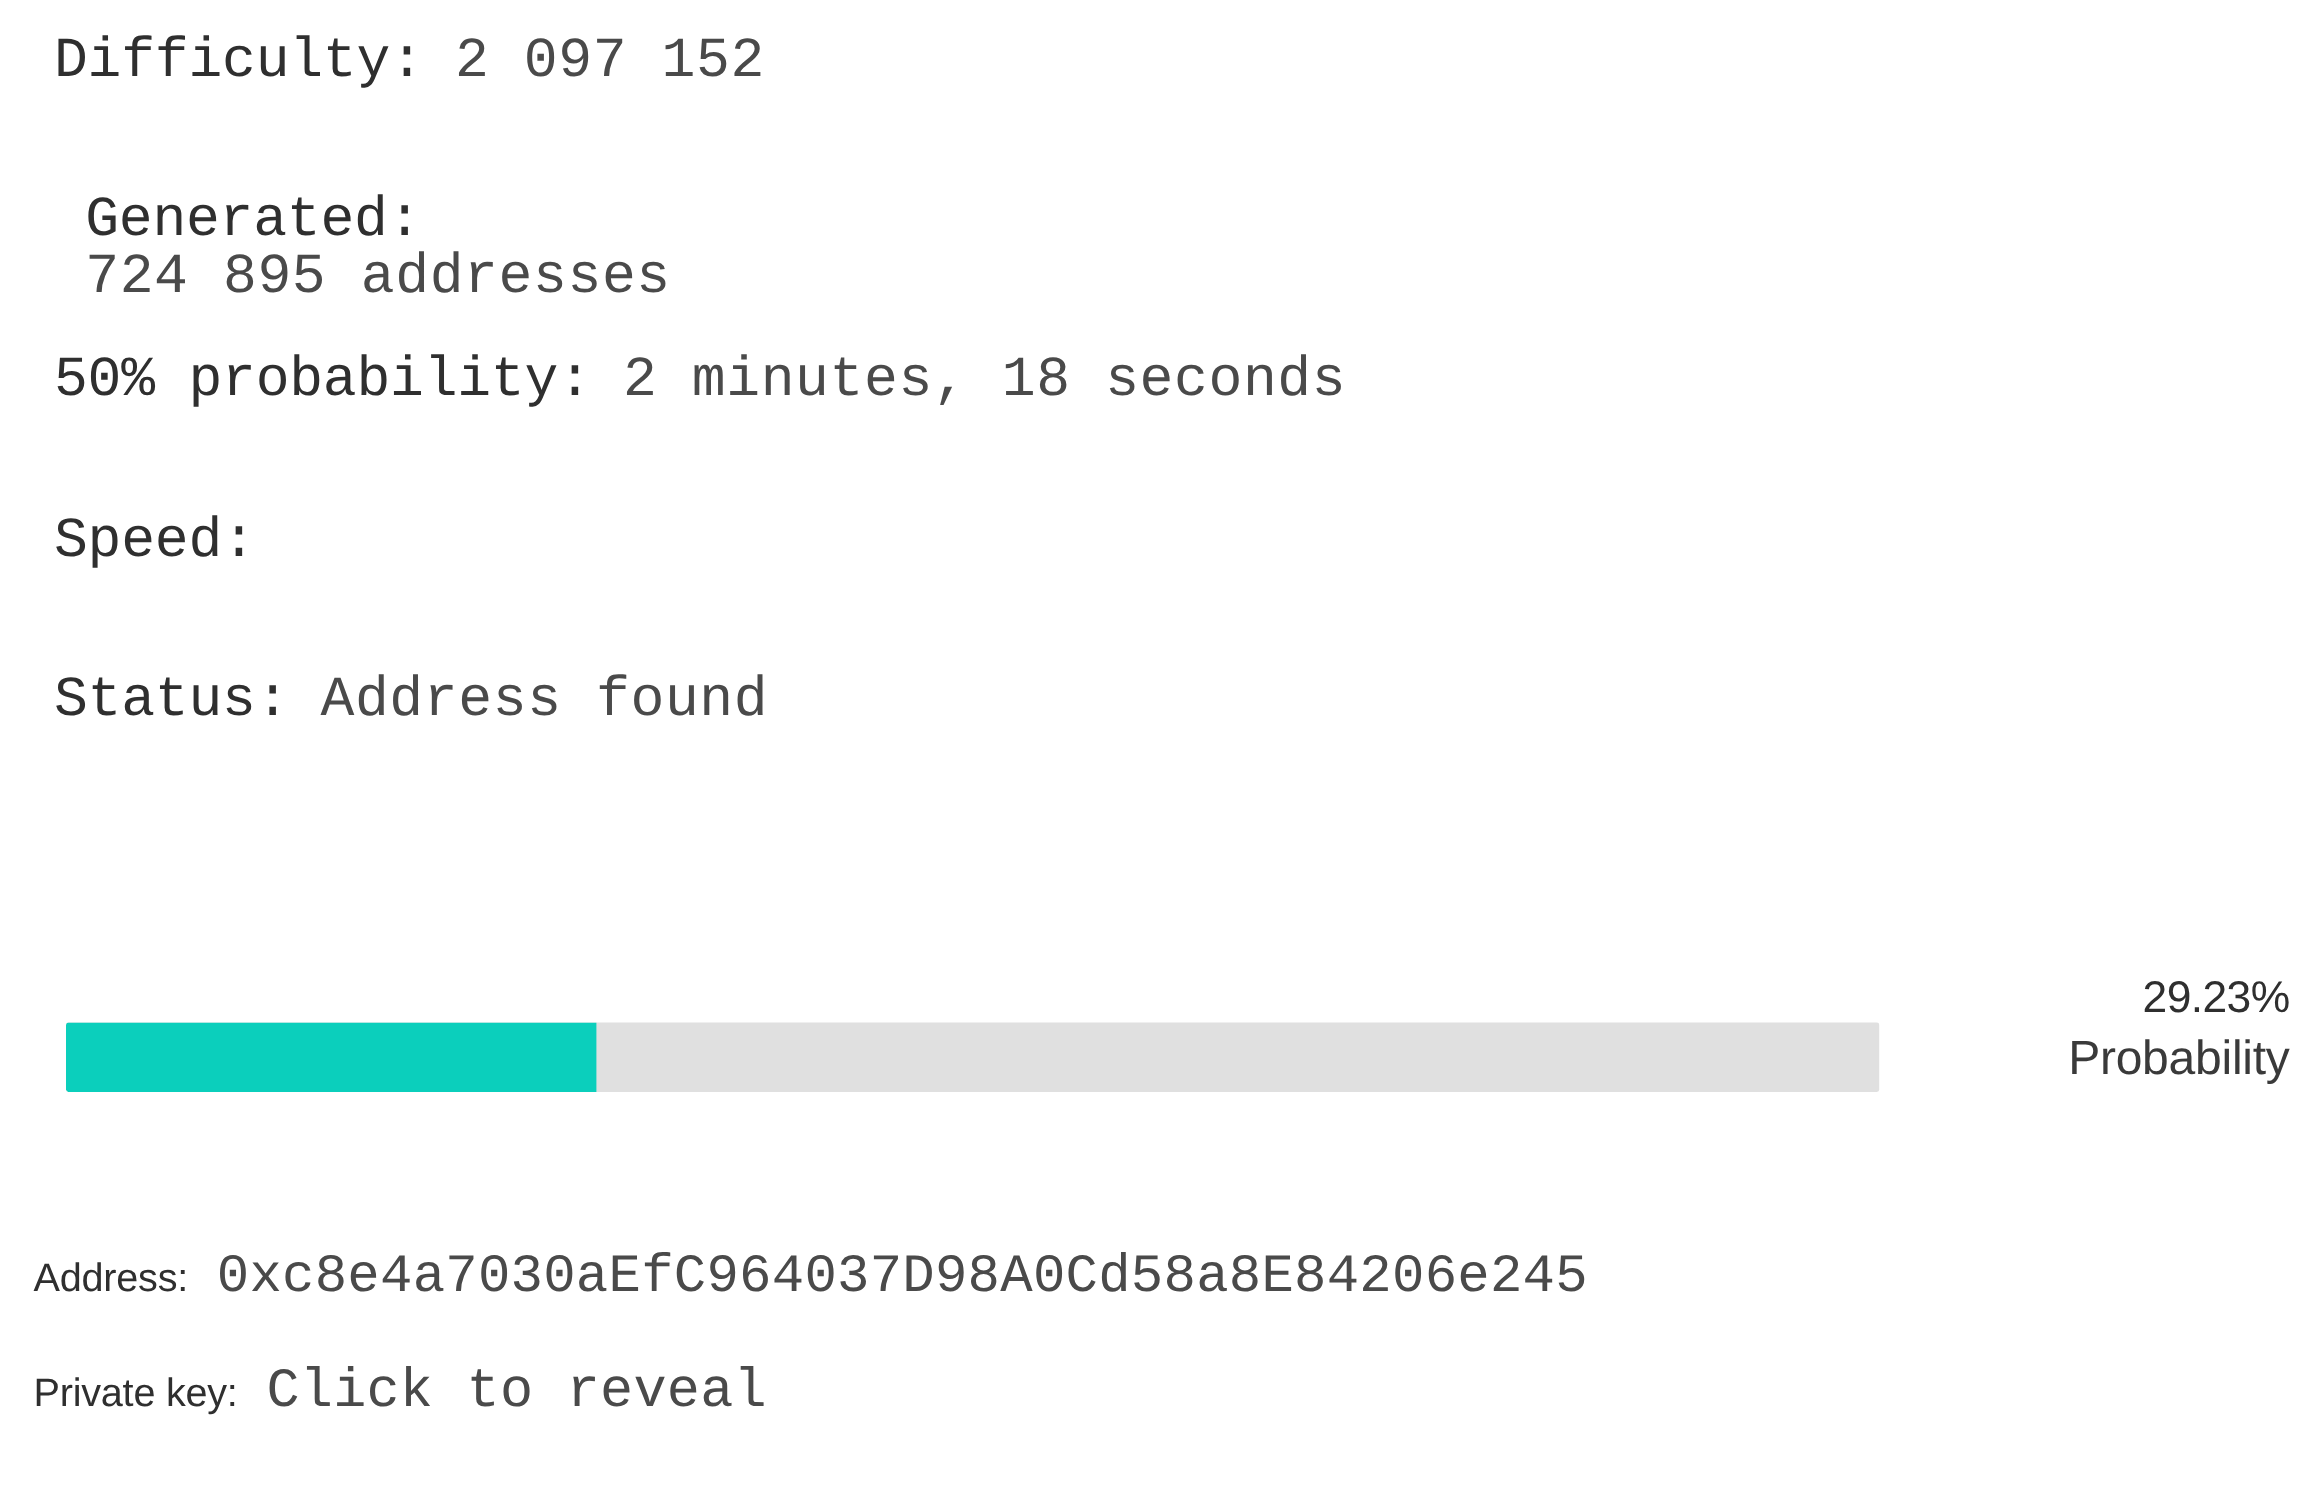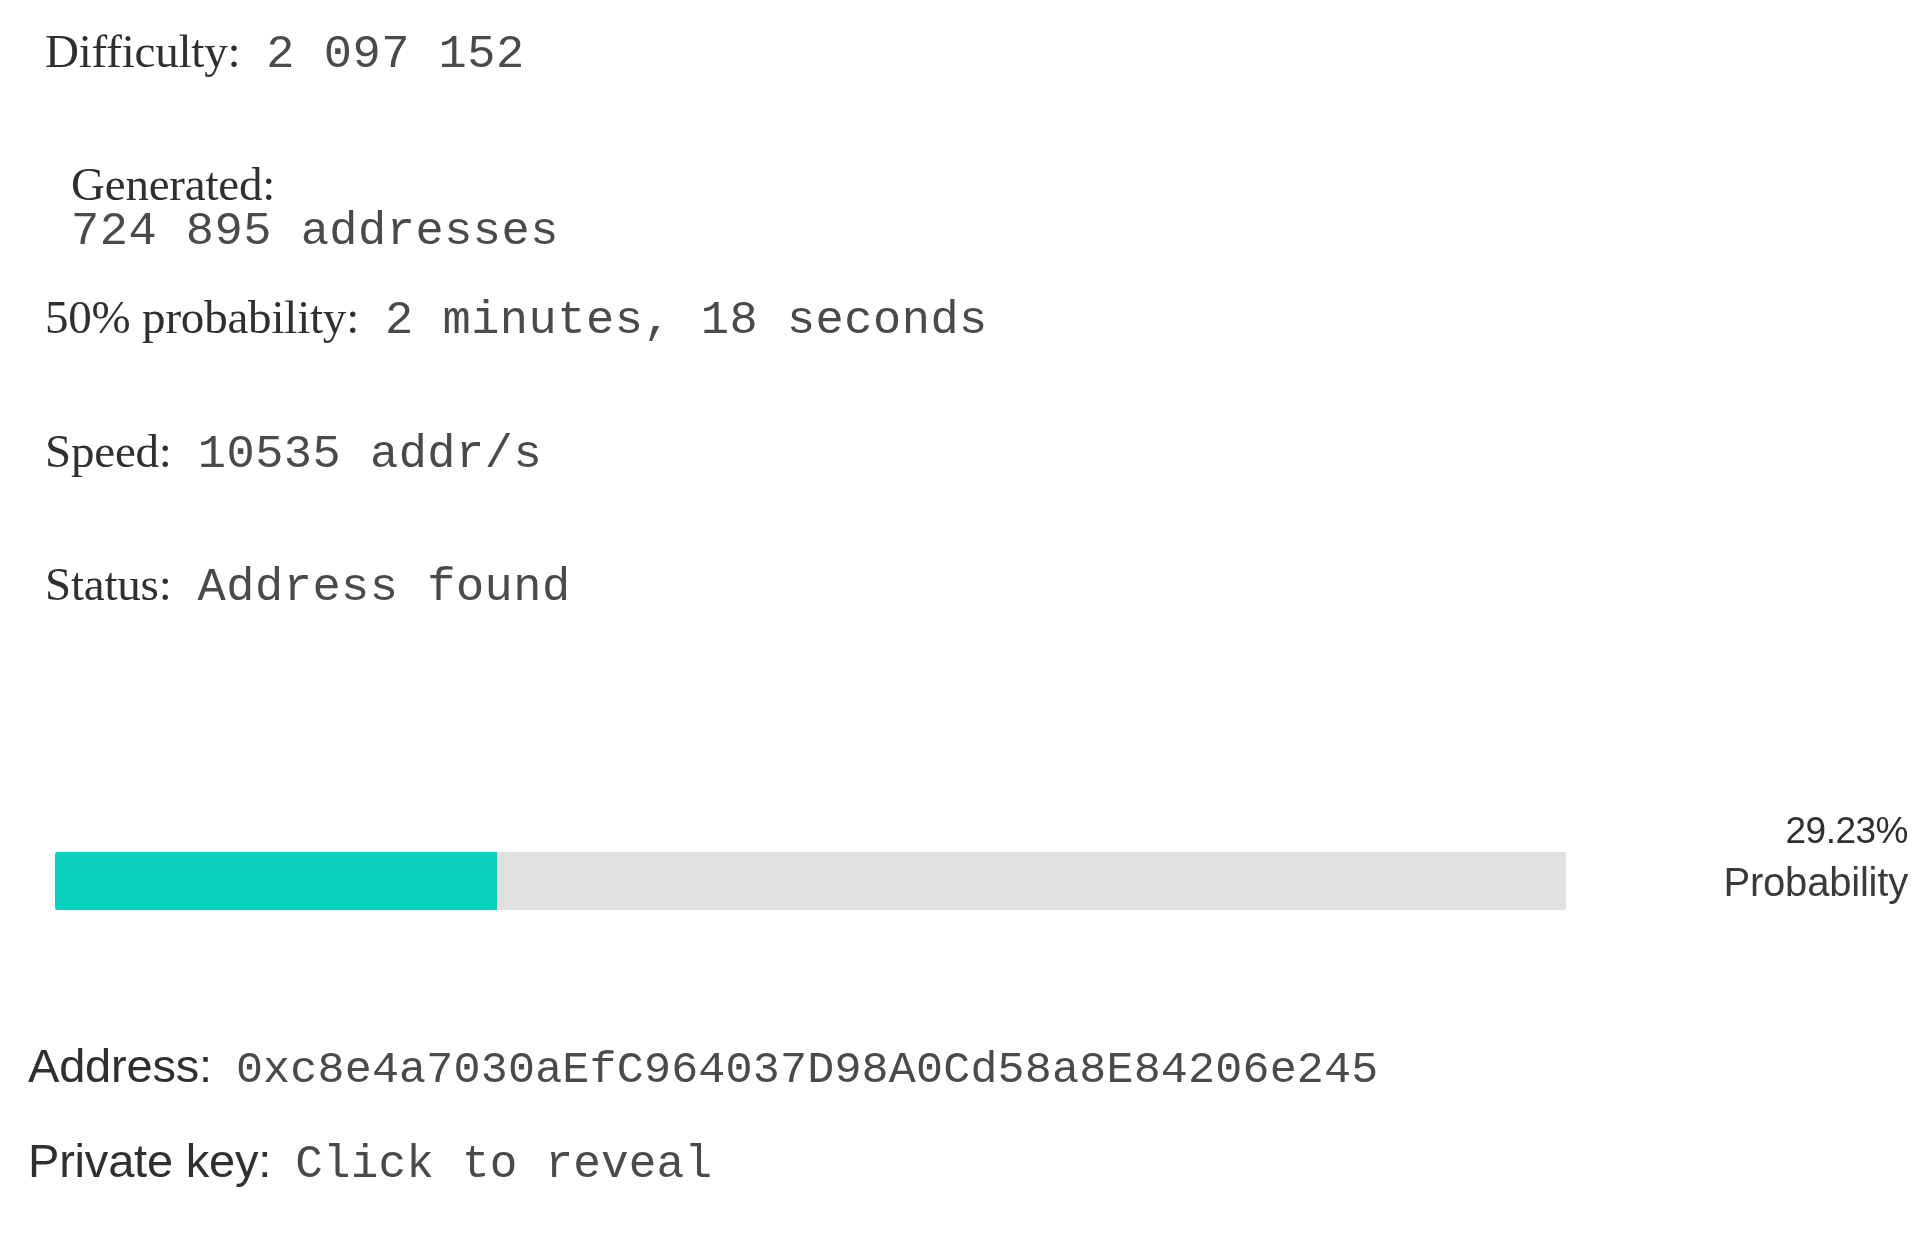--- a/index.html
+++ b/index.html
@@ -30,21 +30,21 @@
   
   .stat-row {
     position: absolute;
     left: 45px;
     display: flex;
     align-items: baseline;
     white-space: nowrap;
     line-height: 1;
   }
   .stat-row .label {
-    font-family: Liberation Serif, serif;
+    font-family: Liberation Mono, monospace;
     font-size: 47px;
     font-weight: 400;
     color: #2f2f2f;
     letter-spacing: -0.2px;
   }
   .stat-row .value {
     font-family: "Liberation Mono", "DejaVu Sans Mono", monospace;
     font-size: 47px;
     font-weight: 400;
     color: #4a4a4a;
@@ -115,21 +115,21 @@
   .result-row {
     position: absolute;
     left: 28px;
     display: flex;
     align-items: baseline;
     white-space: nowrap;
     line-height: 1;
   }
   .result-row .label {
     font-family: "Liberation Sans", sans-serif;
-    font-size: 47px;
+    font-size: 33px;
     font-weight: 400;
     color: #2f2f2f;
     letter-spacing: -0.2px;
   }
   .result-row .value {
     font-family: "Liberation Mono", "DejaVu Sans Mono", monospace;
     font-size: 46px;
     font-weight: 400;
     color: #4a4a4a;
     margin-left: 24px;
@@ -155,21 +155,20 @@
     <span class="value">724 895 addresses</span>
   </div>
 
   <div class="stat-row row-halfprob">
     <span class="label">50% probability:</span>
     <span class="value">2 minutes, 18 seconds</span>
   </div>
 
   <div class="stat-row row-speed">
     <span class="label">Speed:</span>
-    <span class="value">10535 addr/s</span>
   </div>
 
   <div class="stat-row row-status">
     <span class="label">Status:</span>
     <span class="value">Address found</span>
   </div>
 
   <div class="progress-section">
     <div class="progress-track" style="background: rgb(224, 224, 224);">
       <div class="progress-fill" style="width: 29.23%; background: rgb(11, 207, 188);"></div>

